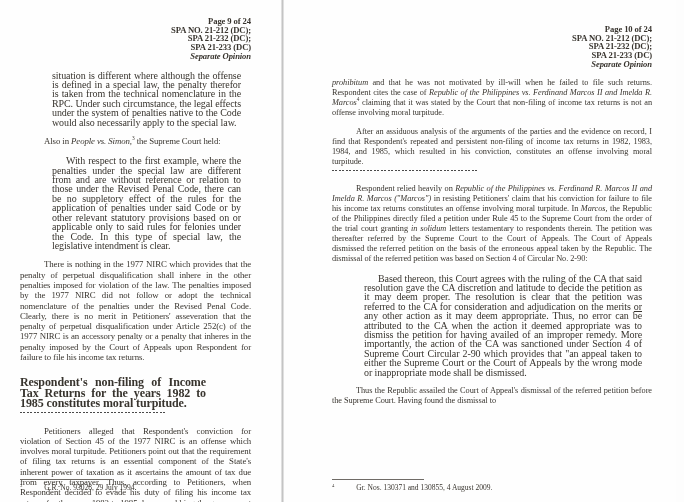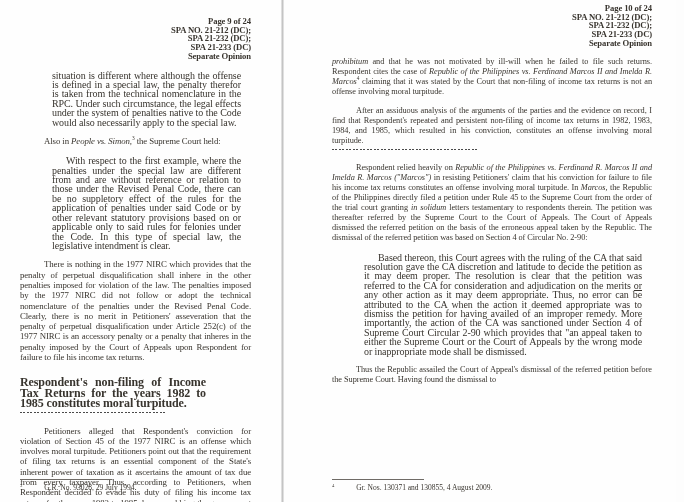--- a/index.html
+++ b/index.html
@@ -2,25 +2,25 @@
 <html><head>
 <meta charset="utf-8">
 <style>
   html,body{margin:0;padding:0;background:#ffffff;}
   .screen{
     width:684px;height:502px;display:flex;overflow:hidden;
     font-family:"Liberation Serif", serif;color:#38342e;background:#fdfdfd;
   }
   .page{position:relative;height:502px;box-sizing:border-box;background:#fefefe;}
   .page-left{width:281px;padding:17px 30px 0 20px;}
-  .page-right{width:392px;padding:4px 24px 0 48px;}
+  .page-right{width:392px;padding:25px 24px 0 48px;}
   .seam{width:3px;height:502px;background:linear-gradient(to right,#ececec,#c4c4c4,#eeeeee);}
 
   .header{text-align:right;font-weight:bold;font-size:8.6px;line-height:8.7px;letter-spacing:-0.1px;}
-  .hdr-title{}
+  .hdr-title{font-style:italic;}
 
   .blk{text-align:justify;margin-top:9px;}
   .b-para{text-indent:24px;}
   .page-left  .b-para{font-size:8.8px;line-height:10.3px;letter-spacing:-0.1px;}
   .page-right .b-para{font-size:8.3px;line-height:10px;letter-spacing:-0.05px;}
   .noindent{text-indent:0;}
 
   .b-quote{font-size:10px;line-height:9.4px;margin-left:32px;margin-right:10px;text-indent:14px;margin-top:10px;letter-spacing:-0.1px;}
   .b-quote.noindent{text-indent:0;}
 

